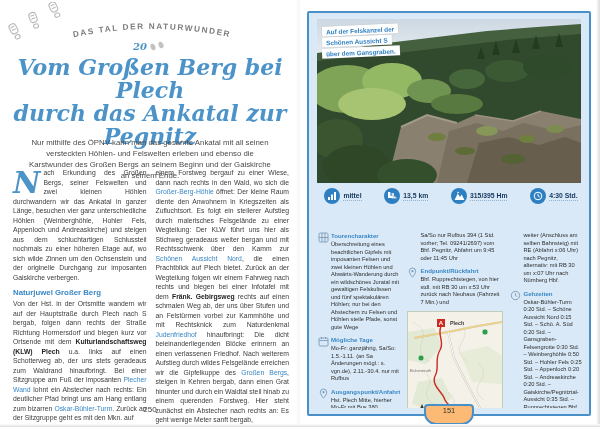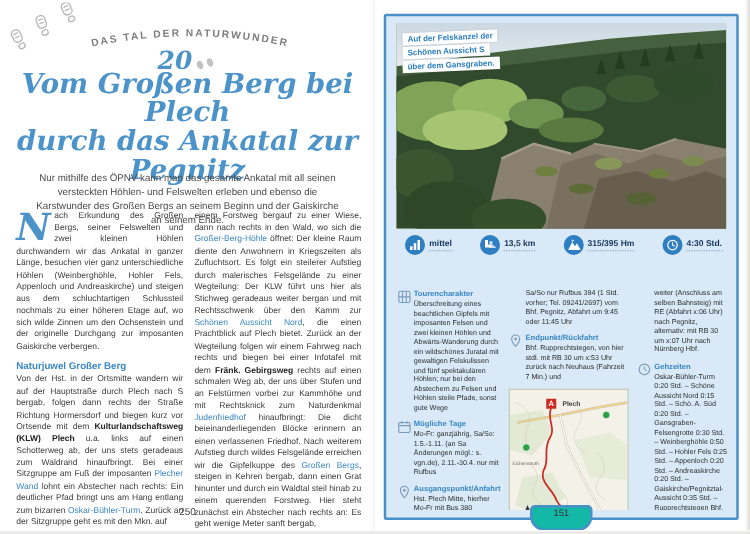--- a/index.html
+++ b/index.html
@@ -15,21 +15,21 @@
   .spine{position:absolute;left:296px;top:0;width:10px;height:427px;
     background:linear-gradient(90deg,rgba(0,0,0,0) 0%,rgba(0,0,0,0.05) 50%,rgba(0,0,0,0) 100%);}
   .book-edge-r{position:absolute;right:0;top:0;width:4px;height:427px;background:linear-gradient(90deg,#ffffff,#dcdcda);}
   .book-edge-b{position:absolute;left:0;bottom:0;width:100%;height:3px;background:linear-gradient(#ffffff,#dcdcda);}
 
   .footprints{position:absolute;left:2px;top:2px;}
   .arc-header{position:absolute;left:62px;top:14px;}
   .arc-header text{fill:#7d7d7d;font-size:8.2px;font-weight:bold;letter-spacing:1.6px;font-family:"Liberation Sans",sans-serif;}
 
   .tour-no-row{position:absolute;left:0;top:36px;width:300px;text-align:center;}
-  .tour-no{font-size:20px;}
+  .tour-no{font-size:10px;}
   .mini-prints{vertical-align:middle;margin-left:2px;}
 
   .title{position:absolute;left:0;top:56px;width:300px;text-align:center;font-size:22px;line-height:23px;}
 
   .intro{position:absolute;left:25px;top:137px;width:250px;margin:0;text-align:center;
     font-size:7.8px;line-height:11px;color:#4a4a4a;}
 
   .columns{position:absolute;left:13px;top:168px;width:276px;display:flex;gap:9px;}
   .col{width:134px;font-size:6.8px;line-height:9.5px;text-align:justify;color:#3c3c3c;}
   .dropcap{float:left;font-size:30px;line-height:25px;padding:2px 3px 0 0;}
@@ -57,21 +57,21 @@
   .glance{position:absolute;left:9px;top:219px;width:264px;height:176px;display:flex;gap:7px;overflow:hidden;}
   .gcol{flex:1;padding-left:13px;font-size:5.7px;line-height:7.5px;color:#2e2e2e;text-align:left;}
   .gblock{position:relative;margin-bottom:5px;}
   .gicon{position:absolute;left:-13px;top:0;}
   .gtitle{color:#3a87c5;font-weight:bold;font-size:6.1px;line-height:8px;margin-bottom:1px;}
   .gcont{margin-bottom:5px;}
   .gmap{margin:3px 0 0 -13px;}
   .gmap svg{display:block;border:1px solid #c4cdb9;}
 
   .page-tab{position:absolute;left:50%;bottom:-11px;transform:translateX(-50%);
-    width:46px;height:17px;background:#14b8a6;border:2px solid #4a90c8;border-radius:4px 4px 12px 12px;
+    width:46px;height:17px;background:#fdba74;border:2px solid #4a90c8;border-radius:4px 4px 12px 12px;
     display:flex;justify-content:center;font-size:7.5px;color:#333;}
 </style>
 </head>
 <body>
 
 <div class="page-left">
 
   <svg class="footprints" width="70" height="46" viewBox="0 0 70 46">
     <g fill="none" stroke="#b9b9b9" stroke-width="1.1">
       <g transform="translate(6,24) rotate(-28)">

